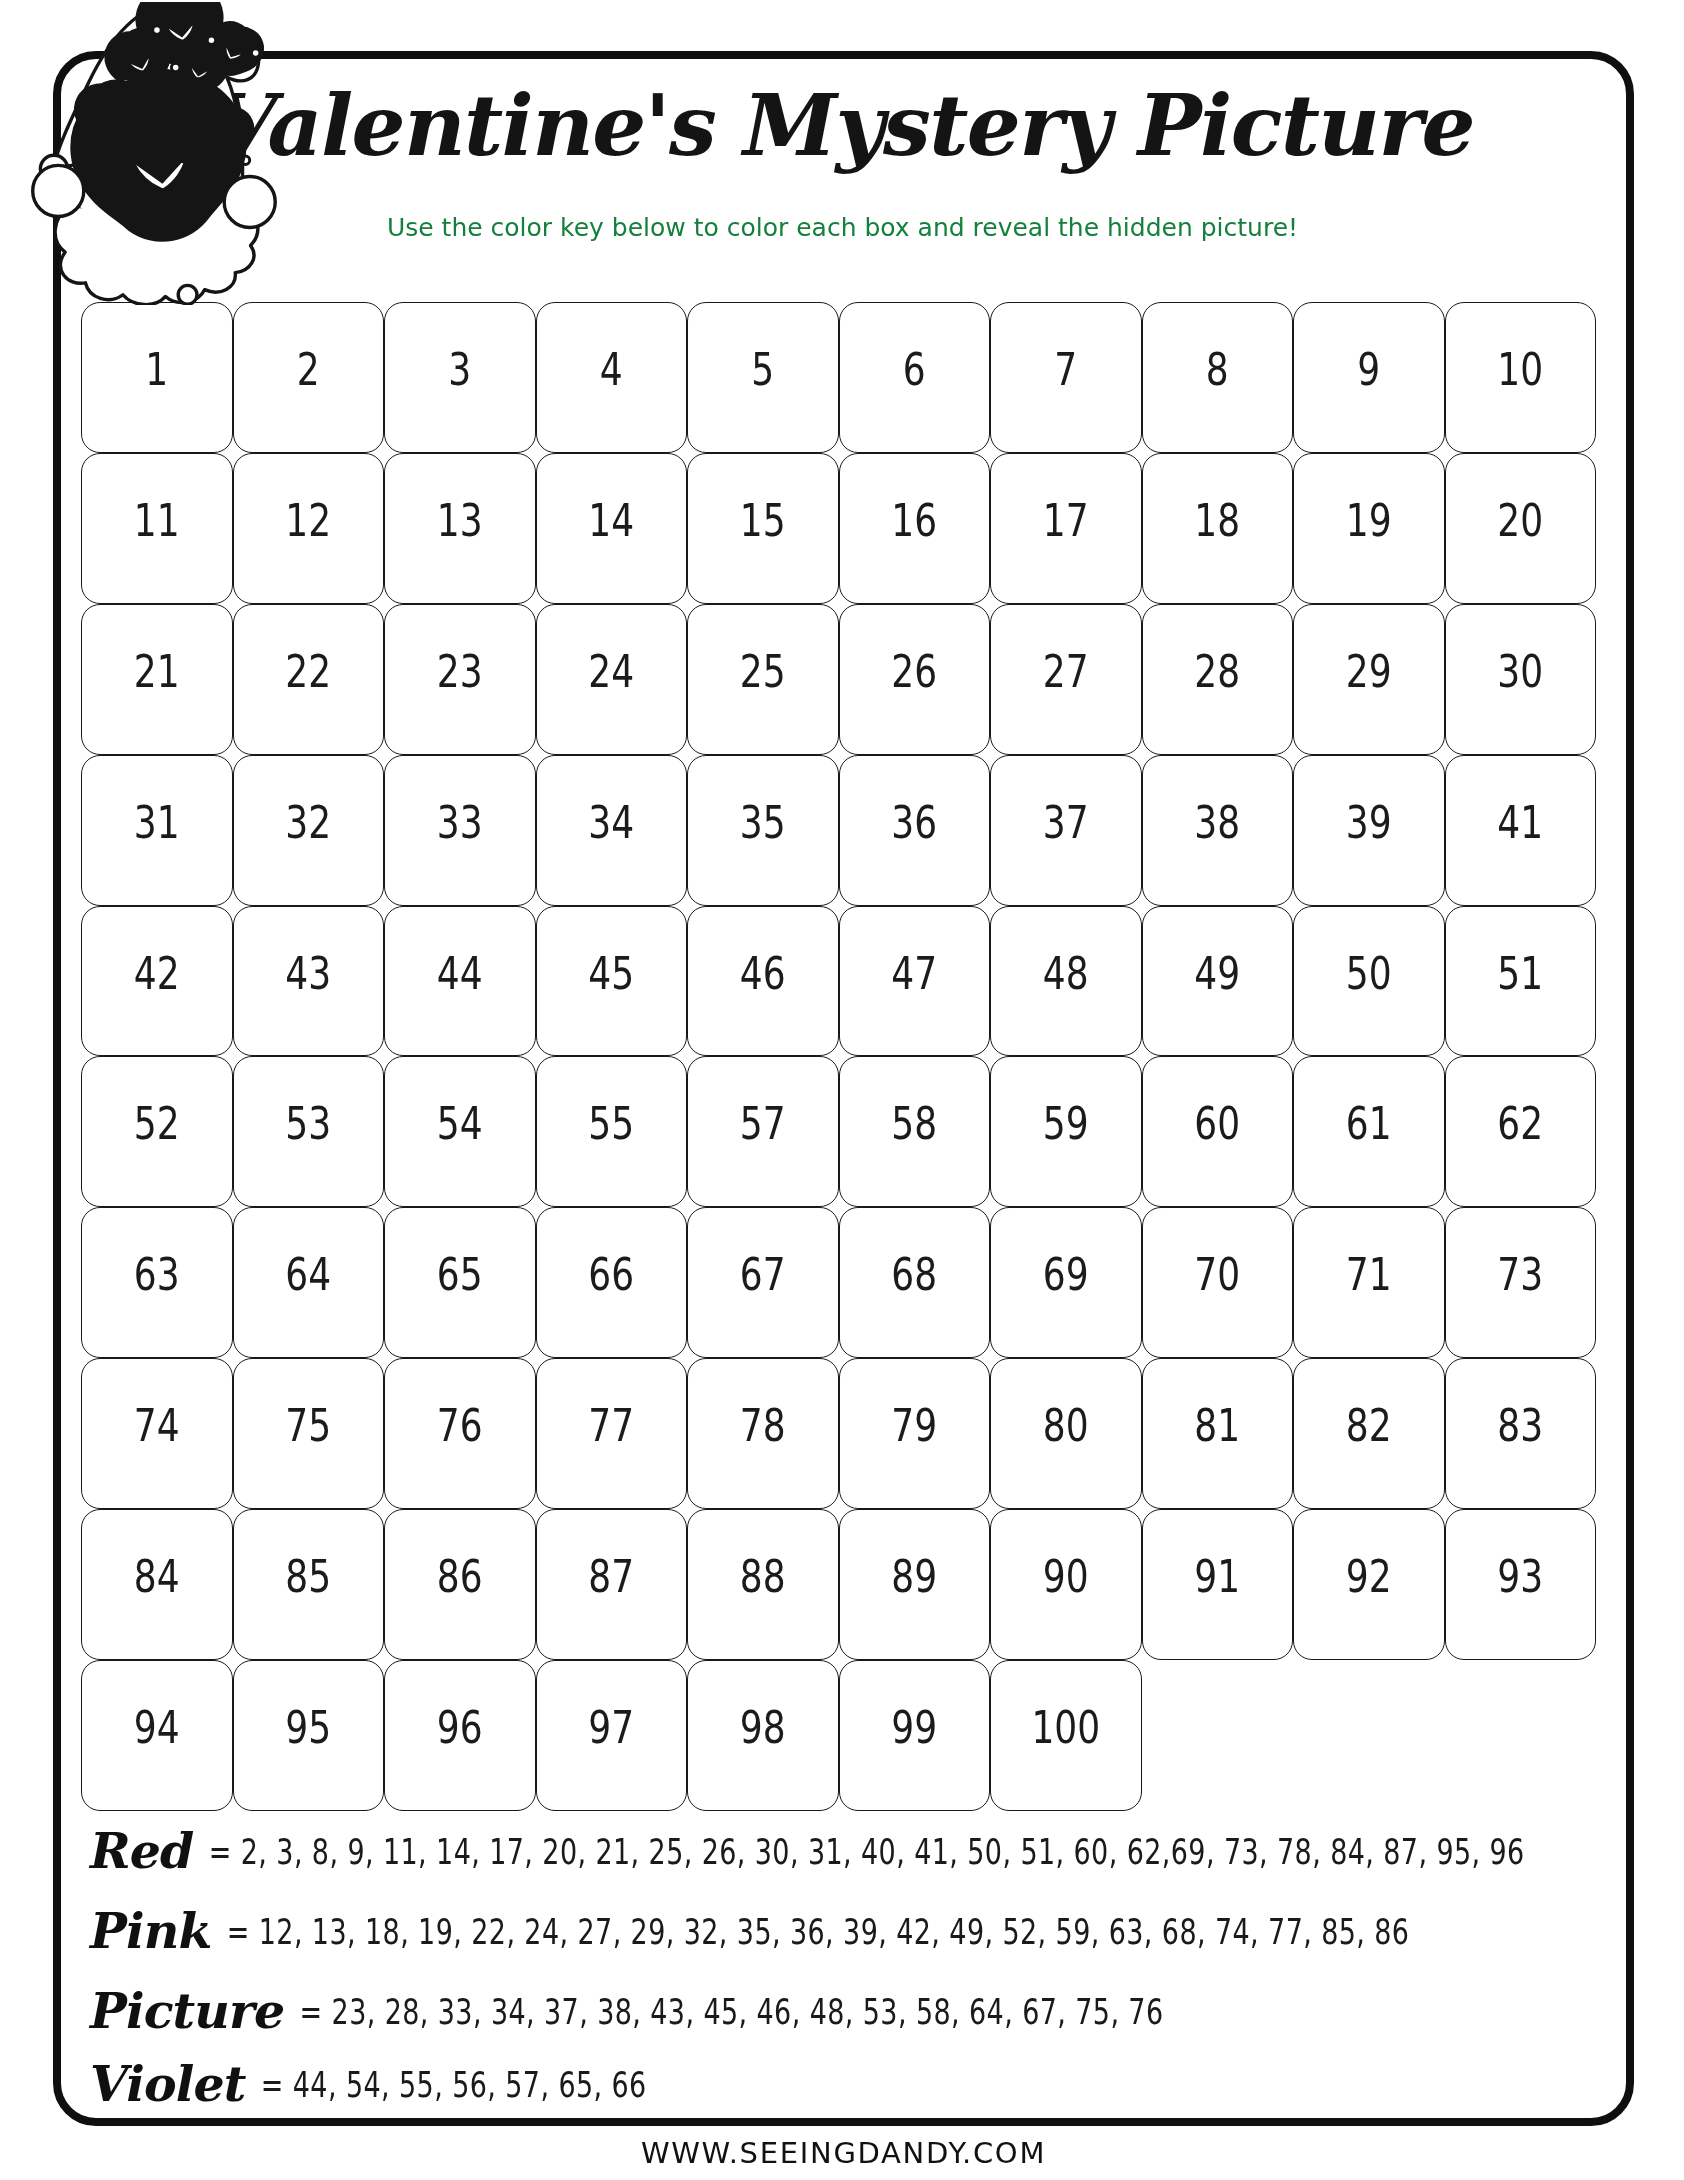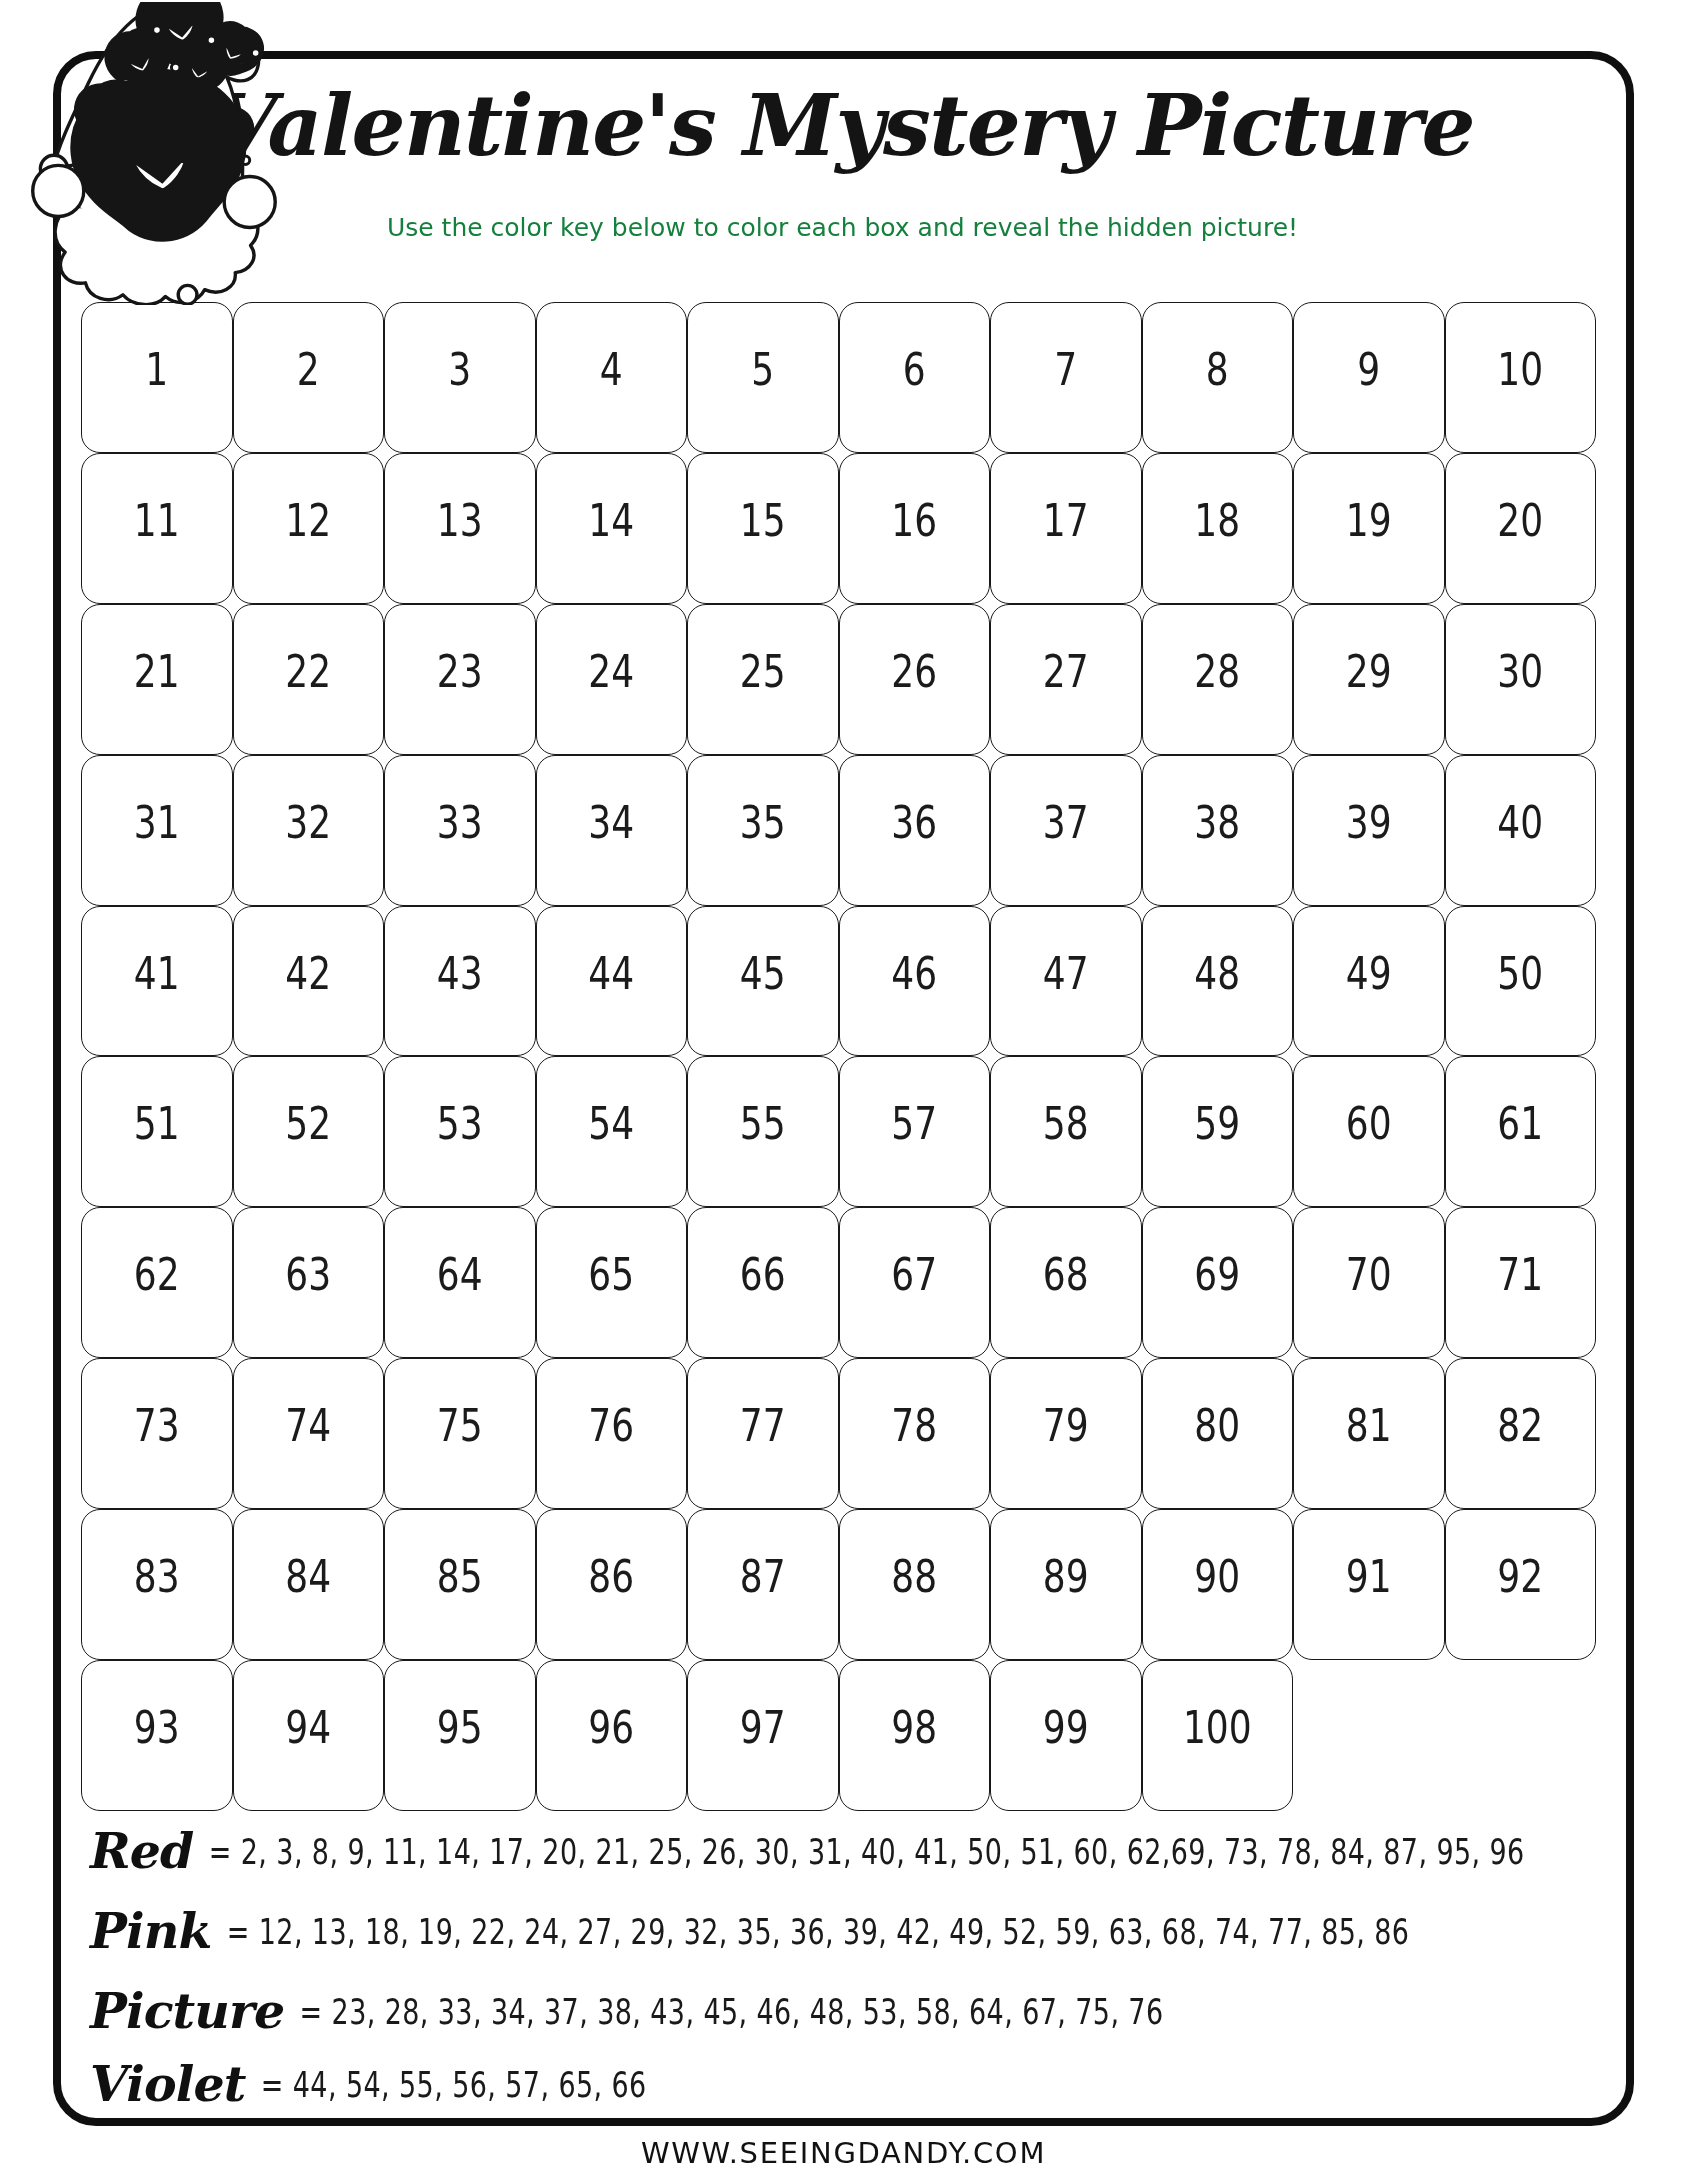--- a/index.html
+++ b/index.html
@@ -248,23 +248,20 @@
       <span>36</span>
     </div>
     <div class="cell">
       <span>37</span>
     </div>
     <div class="cell">
       <span>38</span>
     </div>
     <div class="cell">
       <span>39</span>
-    </div>
-    <div class="cell">
-      <span>40</span>
     </div>
     <div class="cell">
       <span>41</span>
     </div>
     <div class="cell">
       <span>42</span>
     </div>
     <div class="cell">
       <span>43</span>
     </div>

